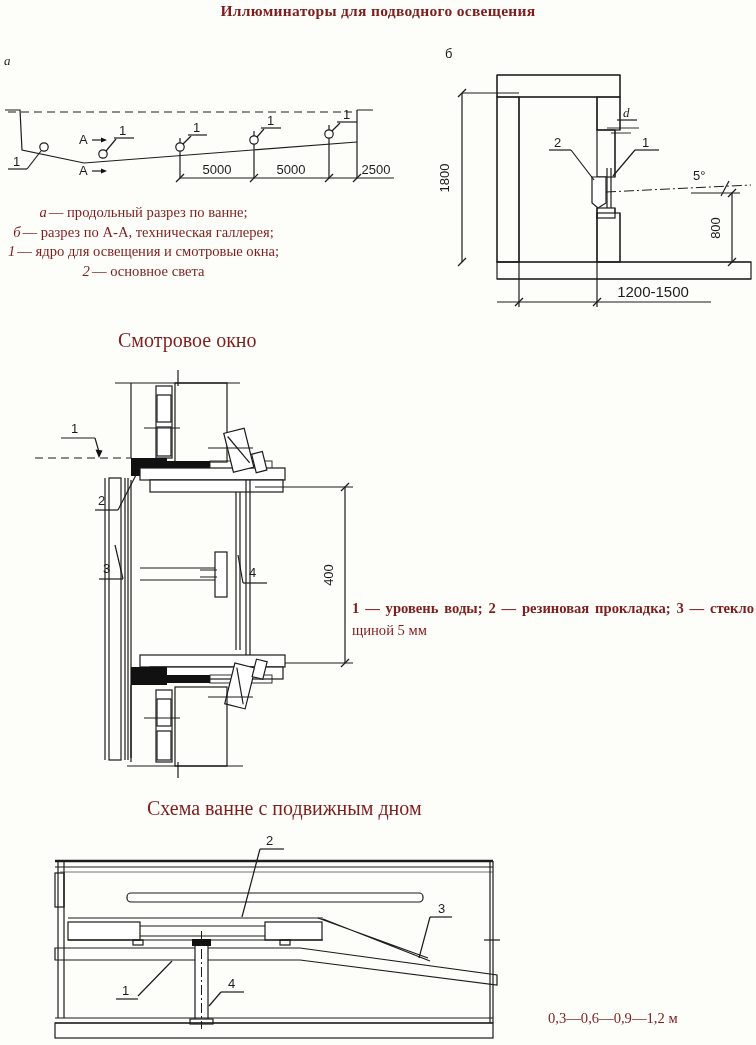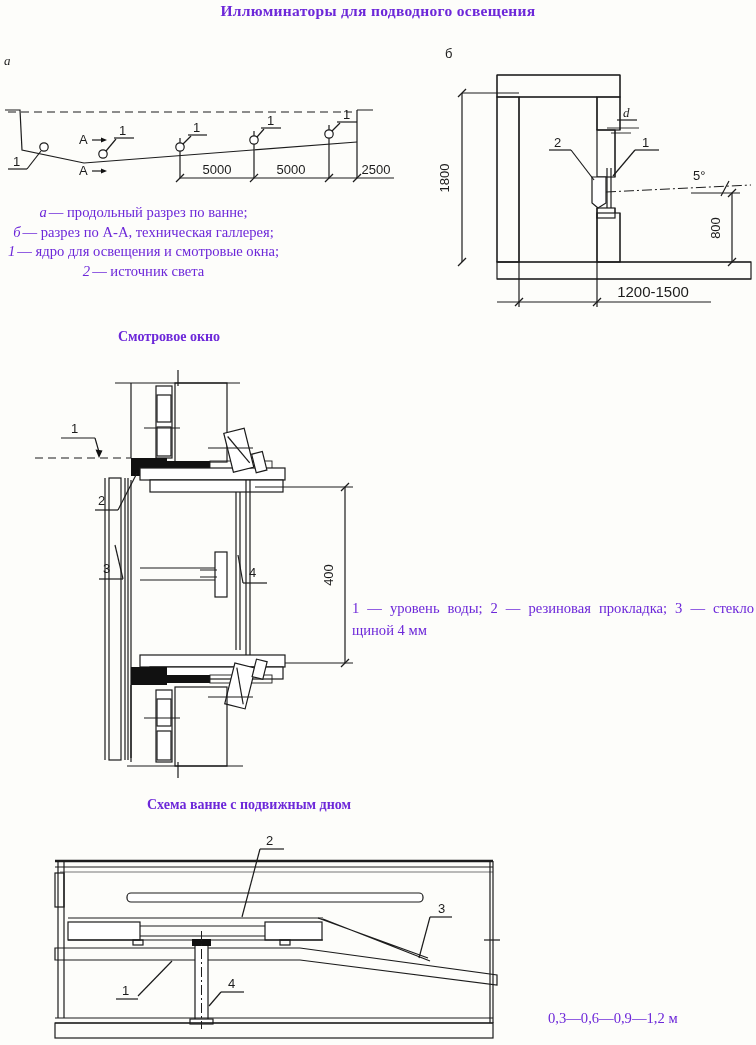--- a/index.html
+++ b/index.html
@@ -1,26 +1,26 @@
 <!DOCTYPE html>
 <html><head>
 <meta charset="utf-8">
 <style>
   html,body { margin:0; padding:0; background:#e8e8e8; }
   .page { position:relative; width:756px; height:1045px; background:#fdfdfa;
-          font-family:"Liberation Serif", serif; color:#6d28d9; overflow:hidden; }
+          font-family:"Liberation Serif", serif; color:#7f1d1d; overflow:hidden; }
   .abs { position:absolute; }
   .title { left:0; top:2px; width:756px; text-align:center; font-weight:bold;
            font-size:15.5px; letter-spacing:0.3px; }
-  .heading { font-weight:bold; font-size:14px; }
+  .heading { font-weight:normal; font-size:20px; }
   .legend { font-size:14.6px; }
   .lrow { line-height:19.5px; white-space:nowrap;text-align:center; }
   .lrow i { font-style:italic; padding-right:2px; }
   .pline { line-height:21.5px; }
-  .just { text-align:justify; text-align-last:justify; }
+  .just { text-align:justify; text-align-last:justify;font-weight:bold; }
   .l3line { line-height:20px; }
   svg { overflow:visible; }
   svg line, svg path, svg rect, svg circle, svg polygon, svg polyline
        { stroke:#1c1c1c; fill:none; stroke-width:1.2; }
   svg text { font-family:"Liberation Sans", sans-serif; font-size:13px;
              fill:#1c1c1c; stroke:none; }
   .fw { fill:#ffffff; }
   .fink { fill:#111111; stroke:none; }
   .thin { stroke-width:0.9; }
   .thick { stroke-width:2.4; }
@@ -158,21 +158,21 @@
       <line x1="82" y1="266" x2="90" y2="258"></line>
       <line x1="160" y1="266" x2="168" y2="258"></line>
       <text class="big" x="220" y="257" text-anchor="middle">1200-1500</text>
     </g>
   </svg>
 
   <div class="abs legend" style="left:8px;top:203px">
     <div class="lrow"><i>а</i><span>—  продольный разрез по ванне;</span></div>
     <div class="lrow"><i>б</i><span>—  разрез по А-А, техническая галлерея;</span></div>
     <div class="lrow"><i>1</i><span>—  ядро для освещения и смотровые окна;</span></div>
-    <div class="lrow"><i>2</i><span>—  источник света</span></div>
+    <div class="lrow"><i>2</i><span>—  основное света</span></div>
   </div>
 
   <div class="abs heading" style="left:118px;top:329px">Смотровое окно</div>
 
   <svg class="abs" style="left:25px;top:353px" width="345" height="440" viewBox="0 0 345 440">
     <defs>
       <pattern id="hB" width="5" height="5" patternUnits="userSpaceOnUse">
         <path d="M-1,6 L6,-1" stroke="#222" stroke-width="0.9"></path>
       </pattern>
       <pattern id="dots" width="4" height="4" patternUnits="userSpaceOnUse">
@@ -272,21 +272,21 @@
       <rect x="132" y="378" width="14" height="29" fill="url(#dots)"></rect>
     </g>
     <line x1="119" y1="365" x2="155" y2="365"></line>
     <line x1="106" y1="332" x2="106" y2="409"></line>
     <line x1="102" y1="413" x2="218" y2="413"></line>
     <line x1="153" y1="409" x2="153" y2="425"></line>
   </svg>
 
   <div class="abs legend" style="left:352px;top:598px;width:402px">
     <div class="pline just">1 — уровень воды; 2 — резиновая прокладка; 3 — стекло</div>
-    <div class="pline">щиной 4 мм</div>
+    <div class="pline">щиной 5 мм</div>
   </div>
 
   <div class="abs heading" style="left:147px;top:797px">Схема ванне с подвижным дном</div>
 
   <svg class="abs" style="left:40px;top:833px" width="472" height="212" viewBox="0 0 472 212">
     <defs>
       <pattern id="hD" width="5" height="5" patternUnits="userSpaceOnUse">
         <path d="M-1,6 L6,-1" stroke="#222" stroke-width="1"></path>
       </pattern>
     </defs>

